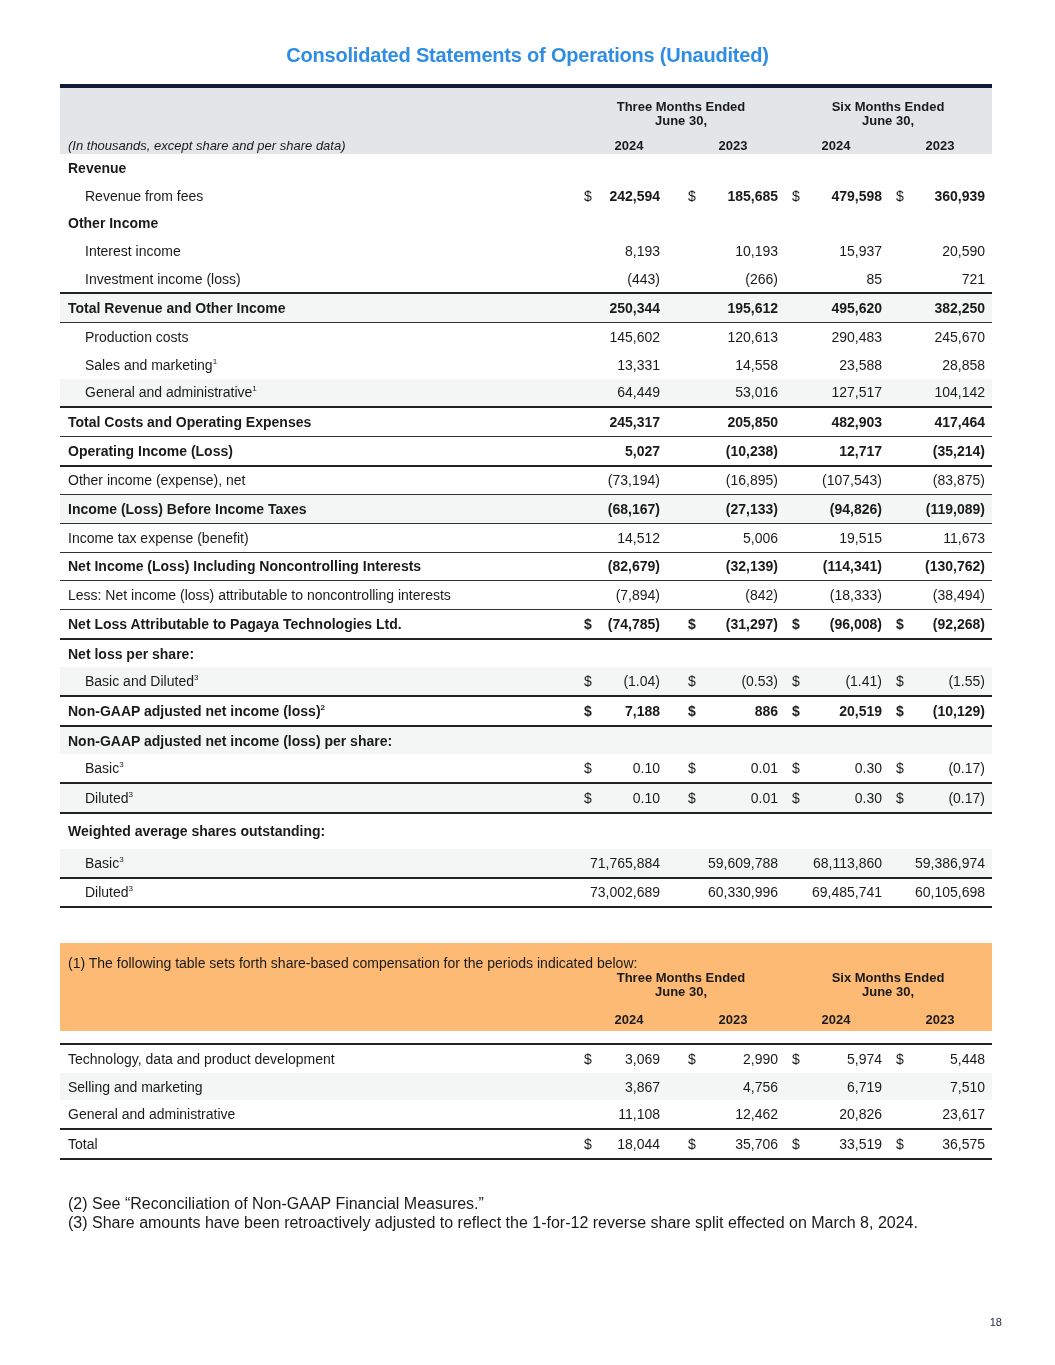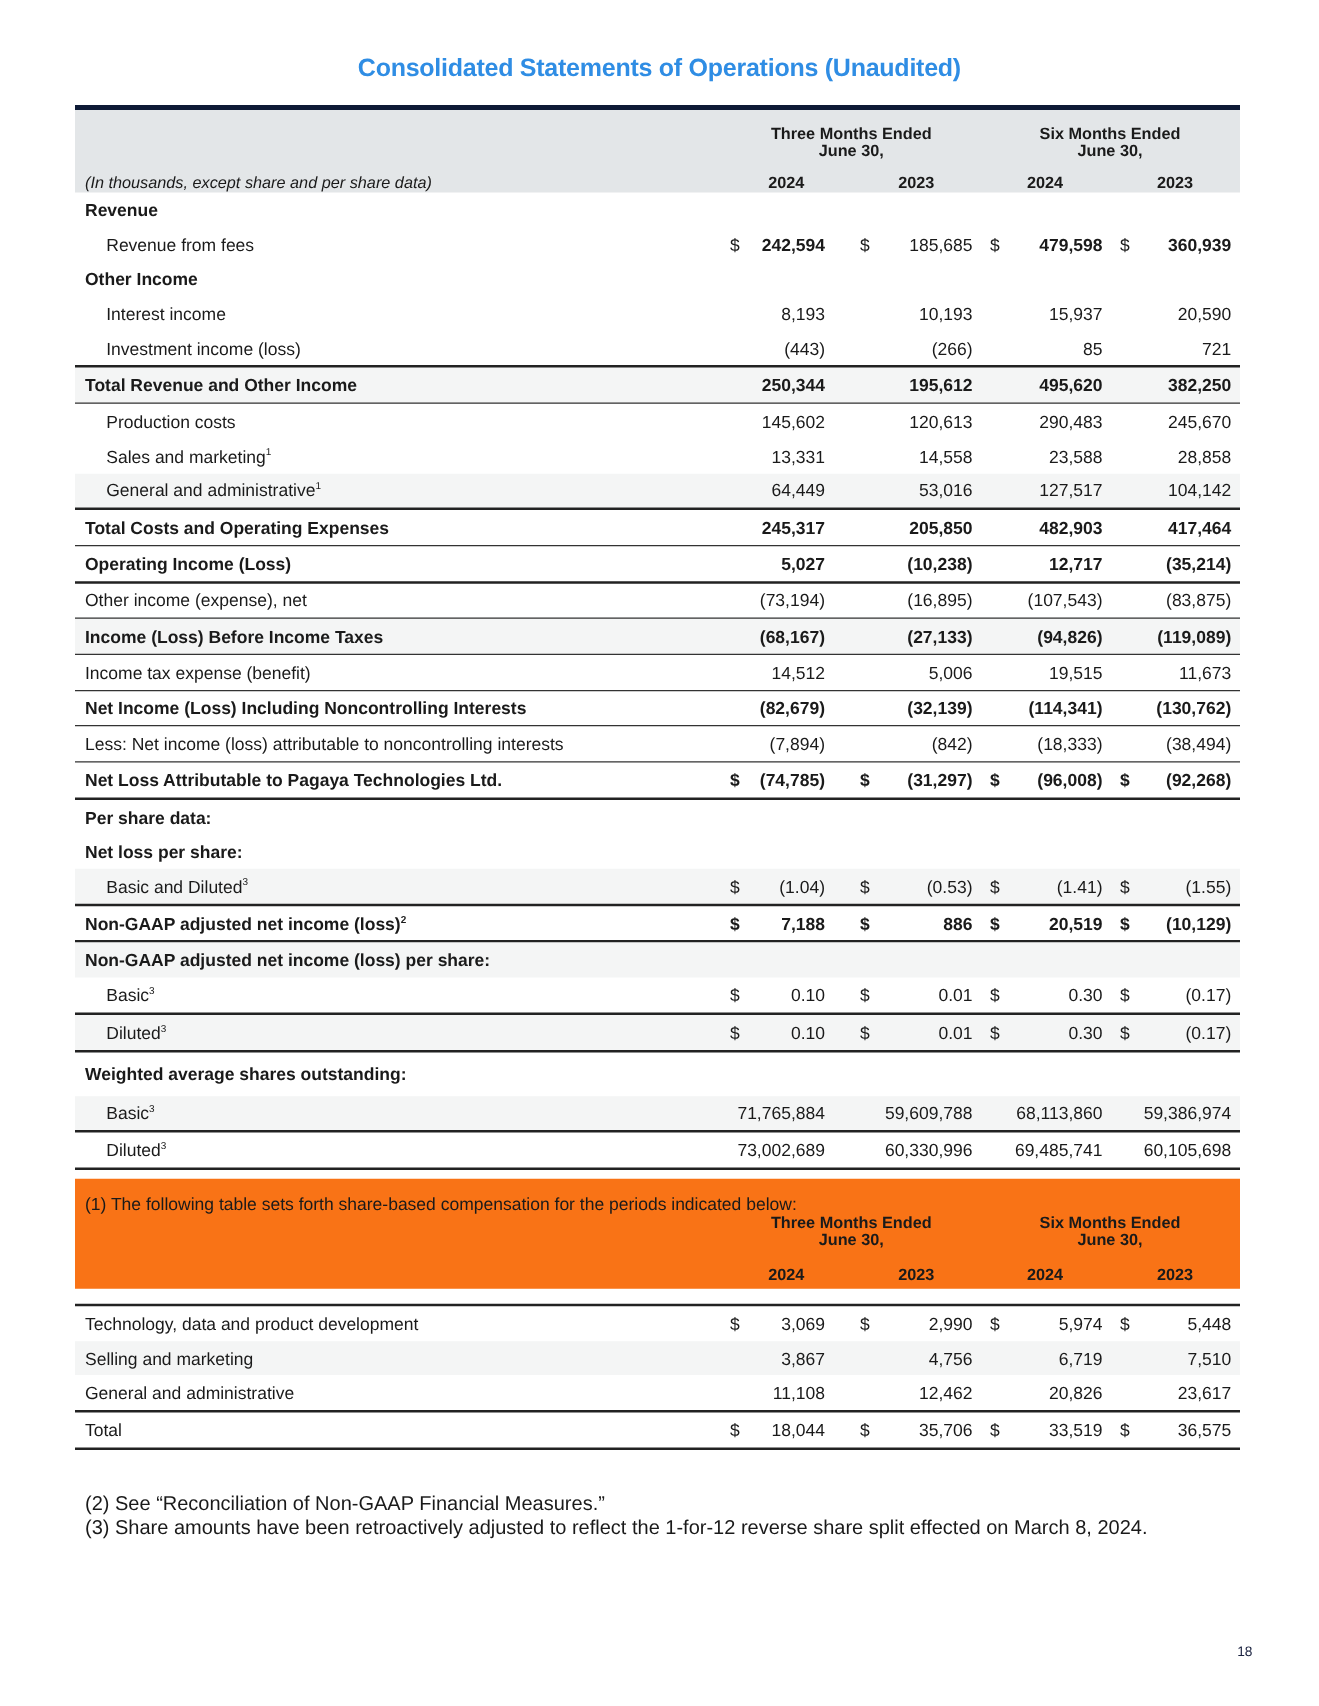--- a/index.html
+++ b/index.html
@@ -21,21 +21,21 @@
   .row.line-bot-thick { border-bottom: 2px solid #222; }
   .lbl { position: absolute; left: 8px; white-space: nowrap; }
   .lbl.ind { left: 25px; }
   .lbl sup { font-size: 8px; }
   .cur { position: absolute; width: 14px; text-align: left; }
   .val { position: absolute; text-align: right; width: 100px; }
   .c0 { left: 524px; } .v0 { left: 500px; }
   .c1 { left: 628px; } .v1 { left: 618px; }
   .c2 { left: 732px; } .v2 { left: 722px; }
   .c3 { left: 836px; } .v3 { left: 825px; }
-  .note-hdr { background: #f97316; height: 88px; position: relative; font-size: 13px; }
+  .note-hdr { background: #fdba74; height: 88px; position: relative; font-size: 13px; }
   .note-hdr .intro { position: absolute; top: 12px; left: 8px; font-size: 14px; }
   .note-hdr .grp { position: absolute; top: 28px; width: 150px; text-align: center; font-weight: bold; line-height: 14px; }
   .note-hdr .yr { position: absolute; top: 69px; font-weight: bold; width: 60px; text-align: center; }
   .footnote { position: absolute; left: 68px; font-size: 16px; }
   .pagenum { position: absolute; right: 53px; top: 1316px; font-size: 11px; color: #1b2340; }
 </style>
 </head>
 <body>
 
 <div class="title">Consolidated Statements of Operations (Unaudited)</div>
@@ -63,21 +63,21 @@
         <span class="val v0"></span>
         <span class="val v1"></span>
         <span class="val v2"></span>
         <span class="val v3"></span>
       </div>
       <div class="row ">
         <span class="lbl ind"><span>Revenue from fees</span></span>
         <span class="cur c0">$</span>
         <span class="val v0" style="font-weight: bold;">242,594</span>
         <span class="cur c1">$</span>
-        <span class="val v1" style="font-weight: normal;">185,685</span>
+        <span class="val v1" style="font-weight: bold;">185,685</span>
         <span class="cur c2">$</span>
         <span class="val v2" style="font-weight: bold;">479,598</span>
         <span class="cur c3">$</span>
         <span class="val v3" style="font-weight: bold;">360,939</span>
       </div>
       <div class="row  bold">
         <span class="lbl"><span>Other Income</span></span>
         <span class="val v0"></span>
         <span class="val v1"></span>
         <span class="val v2"></span>
@@ -177,27 +177,20 @@
       <div class="row line-top line-bot-thick bold">
         <span class="lbl"><span>Net Loss Attributable to Pagaya Technologies Ltd.</span></span>
         <span class="cur c0">$</span>
         <span class="val v0">(74,785)</span>
         <span class="cur c1">$</span>
         <span class="val v1">(31,297)</span>
         <span class="cur c2">$</span>
         <span class="val v2">(96,008)</span>
         <span class="cur c3">$</span>
         <span class="val v3">(92,268)</span>
-      </div>
-      <div class="row  bold">
-        <span class="lbl"><span>Per share data:</span></span>
-        <span class="val v0"></span>
-        <span class="val v1"></span>
-        <span class="val v2"></span>
-        <span class="val v3"></span>
       </div>
       <div class="row  bold">
         <span class="lbl"><span>Net loss per share:</span></span>
         <span class="val v0"></span>
         <span class="val v1"></span>
         <span class="val v2"></span>
         <span class="val v3"></span>
       </div>
       <div class="row shade">
         <span class="lbl ind"><span>Basic and Diluted</span><sup>3</sup></span>

